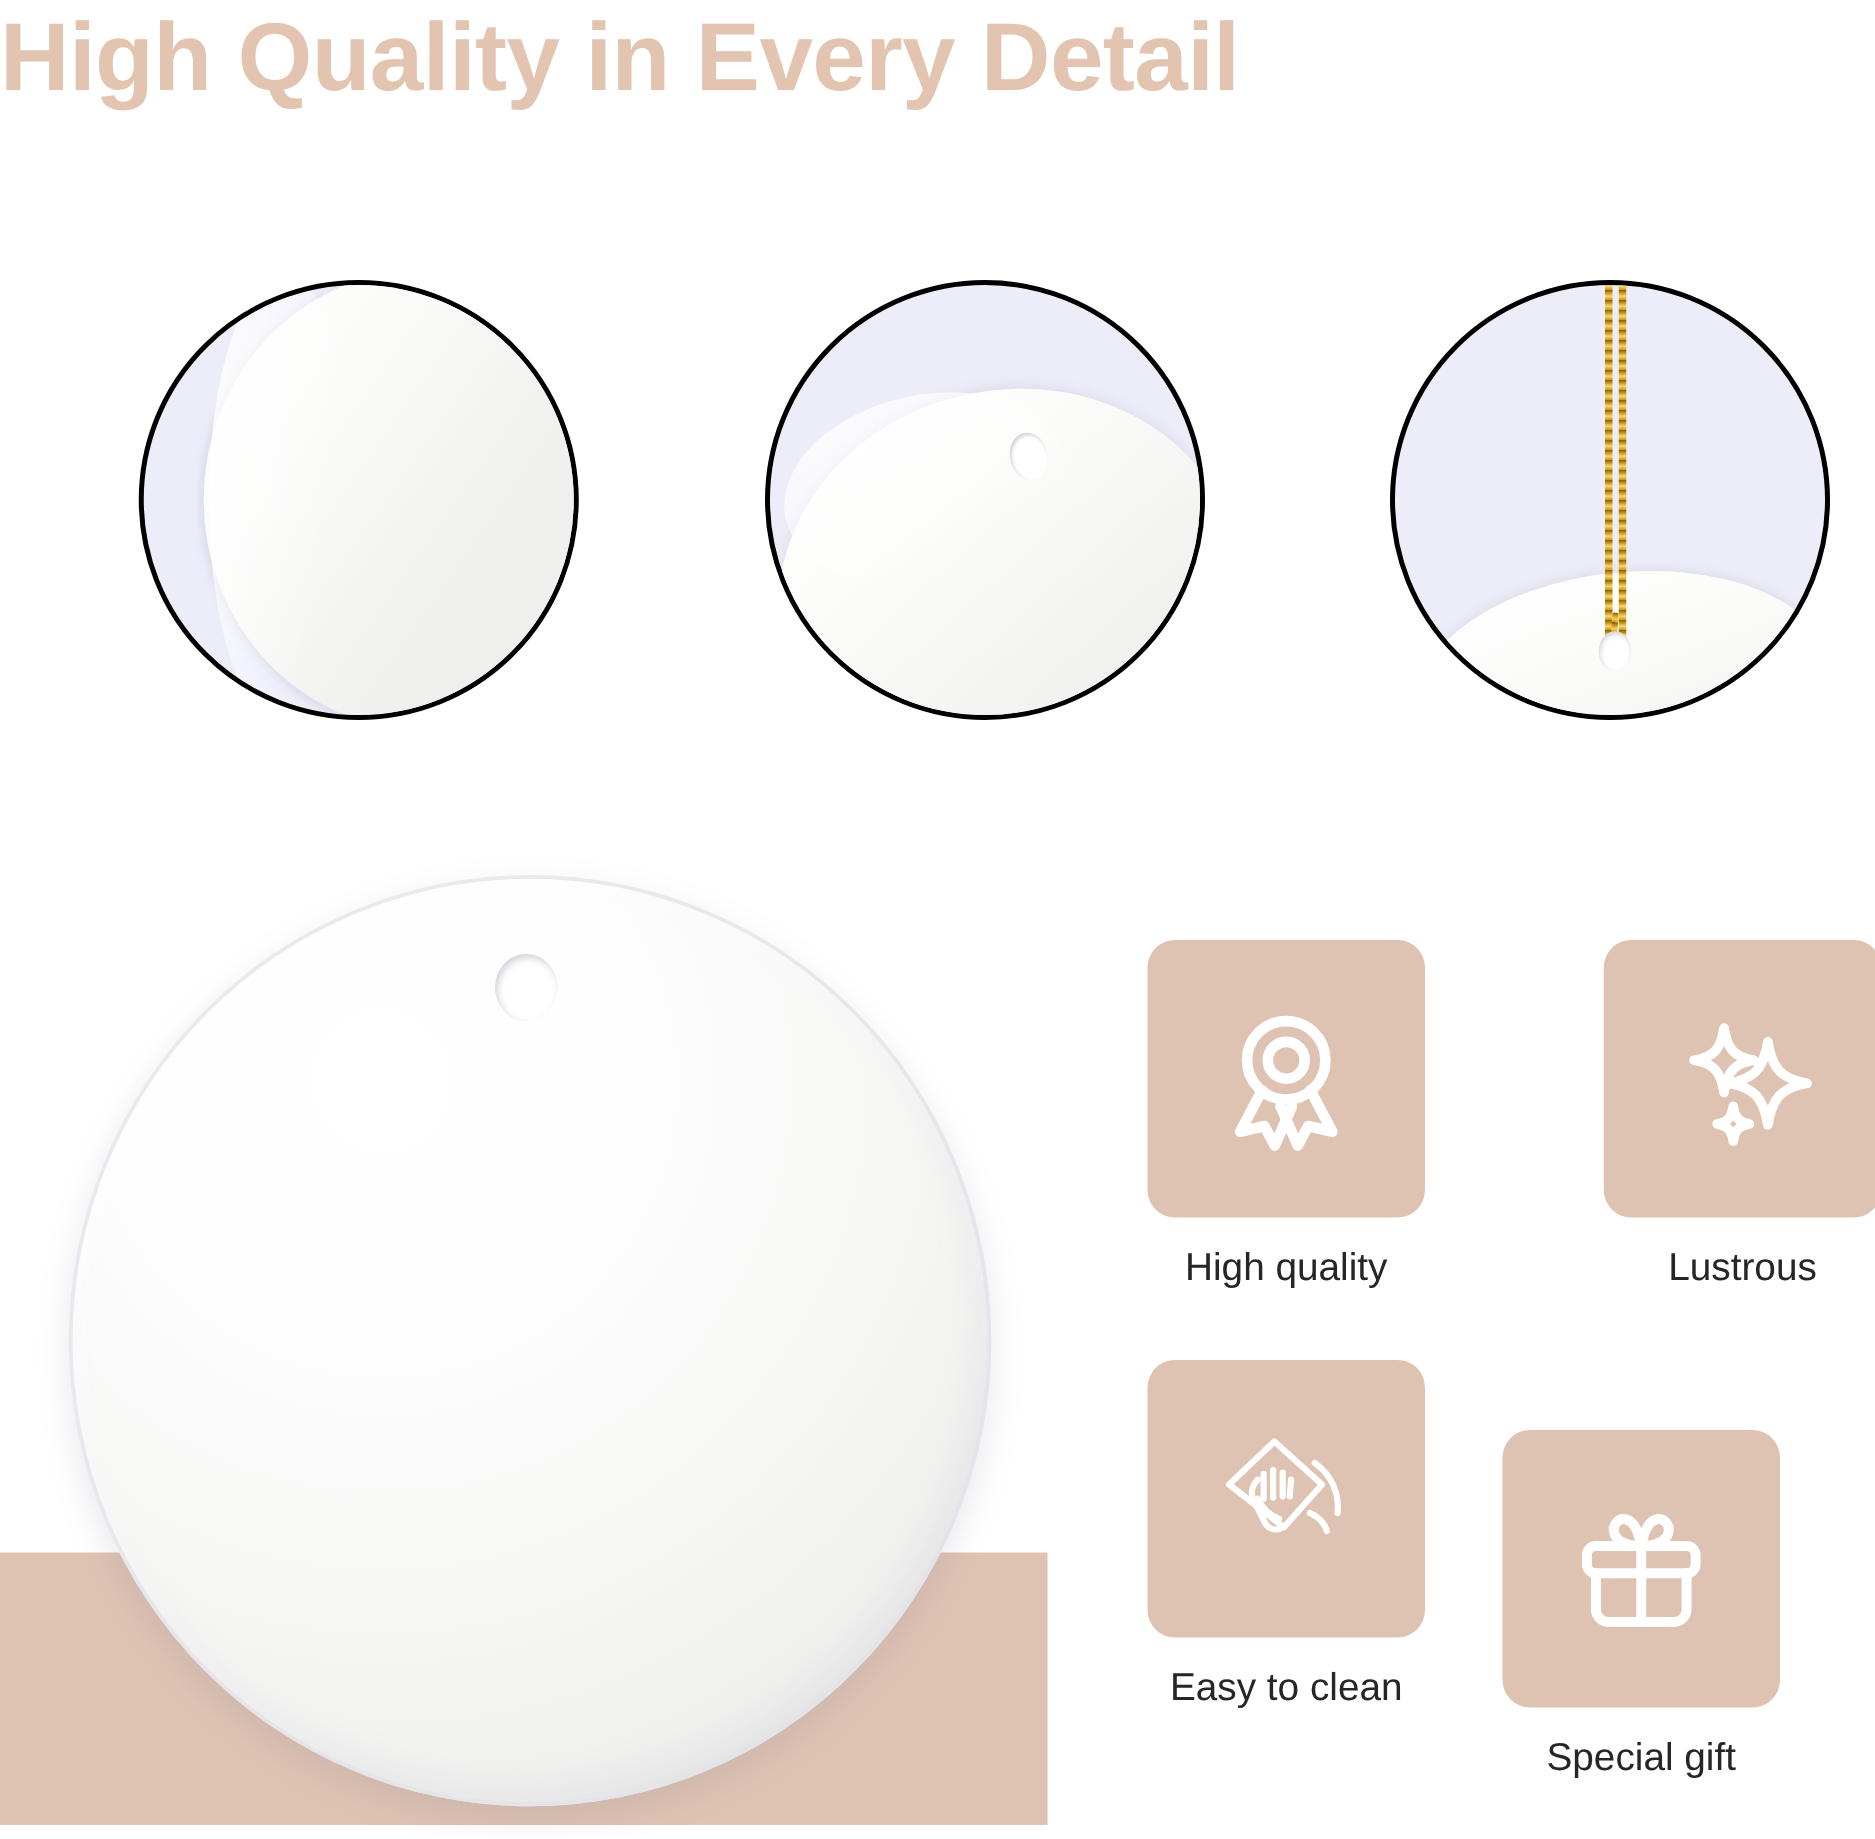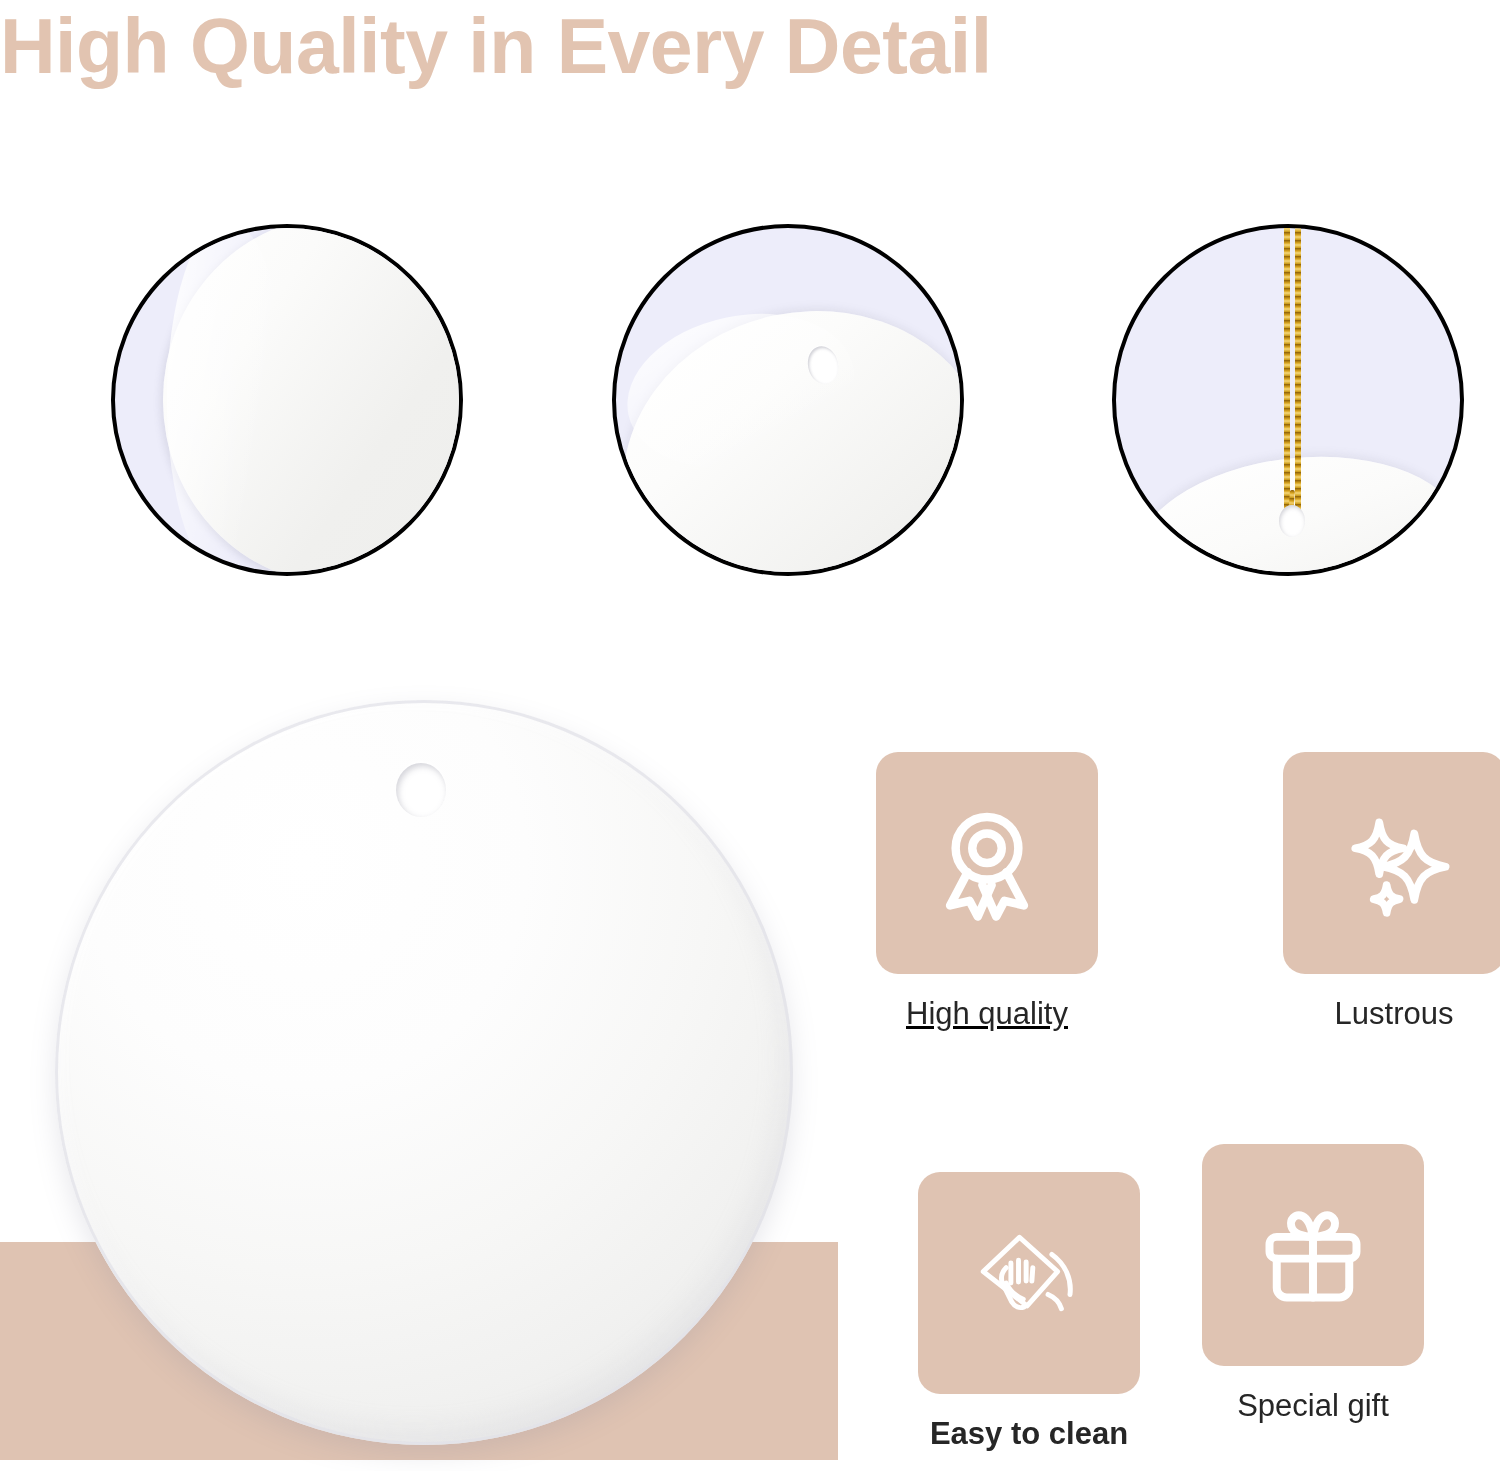--- a/index.html
+++ b/index.html
@@ -193,23 +193,23 @@
     background: #ffffff;
     box-shadow: inset 2px 3px 6px rgba(150,150,165,0.42),
                 0 -2px 4px rgba(255,255,255,0.95);
   }
 
   
   .feature {
     position: absolute;
     width: 222px;
   }
-  #feature-0 { left: 876px;  top: 752px; text-decoration: underline; }
+  #feature-0 { left: 918px;  top: 752px; }
   #feature-1 { left: 1258px; top: 752px; padding-left: 25px; }
-  #feature-2 { left: 918px;  top: 1172px; font-weight: bold; }
+  #feature-2 { left: 918px;  top: 1088px; }
   #feature-3 { left: 1202px; top: 1144px; }
 
   .tile {
     width: 222px;
     height: 222px;
     border-radius: 22px;
     background: #dfc3b2;
     display: flex;
     align-items: center;
     justify-content: center;

